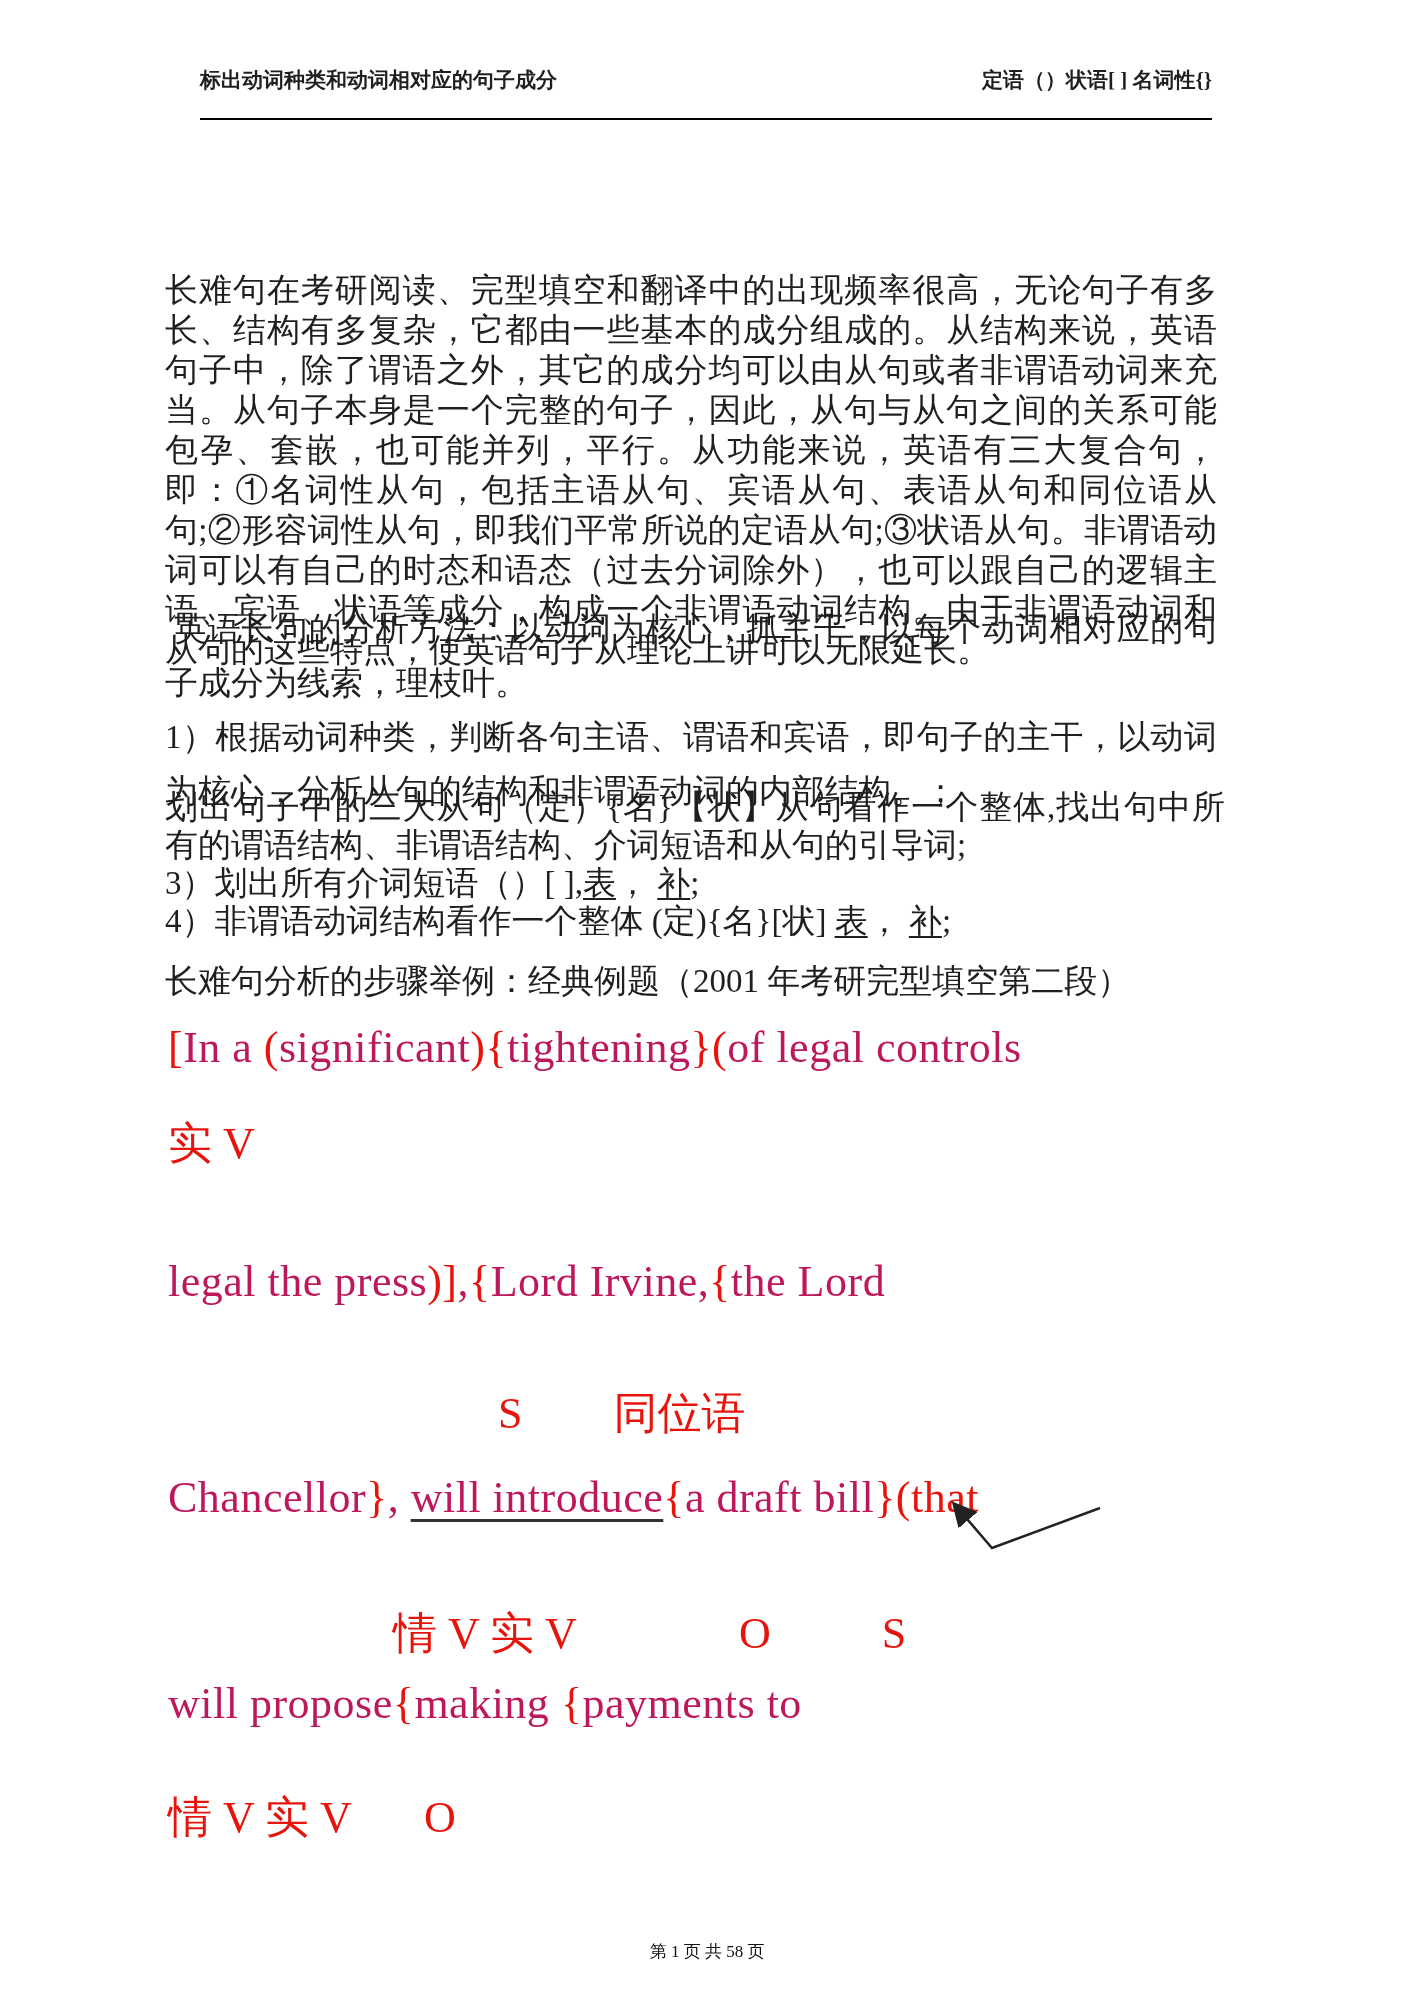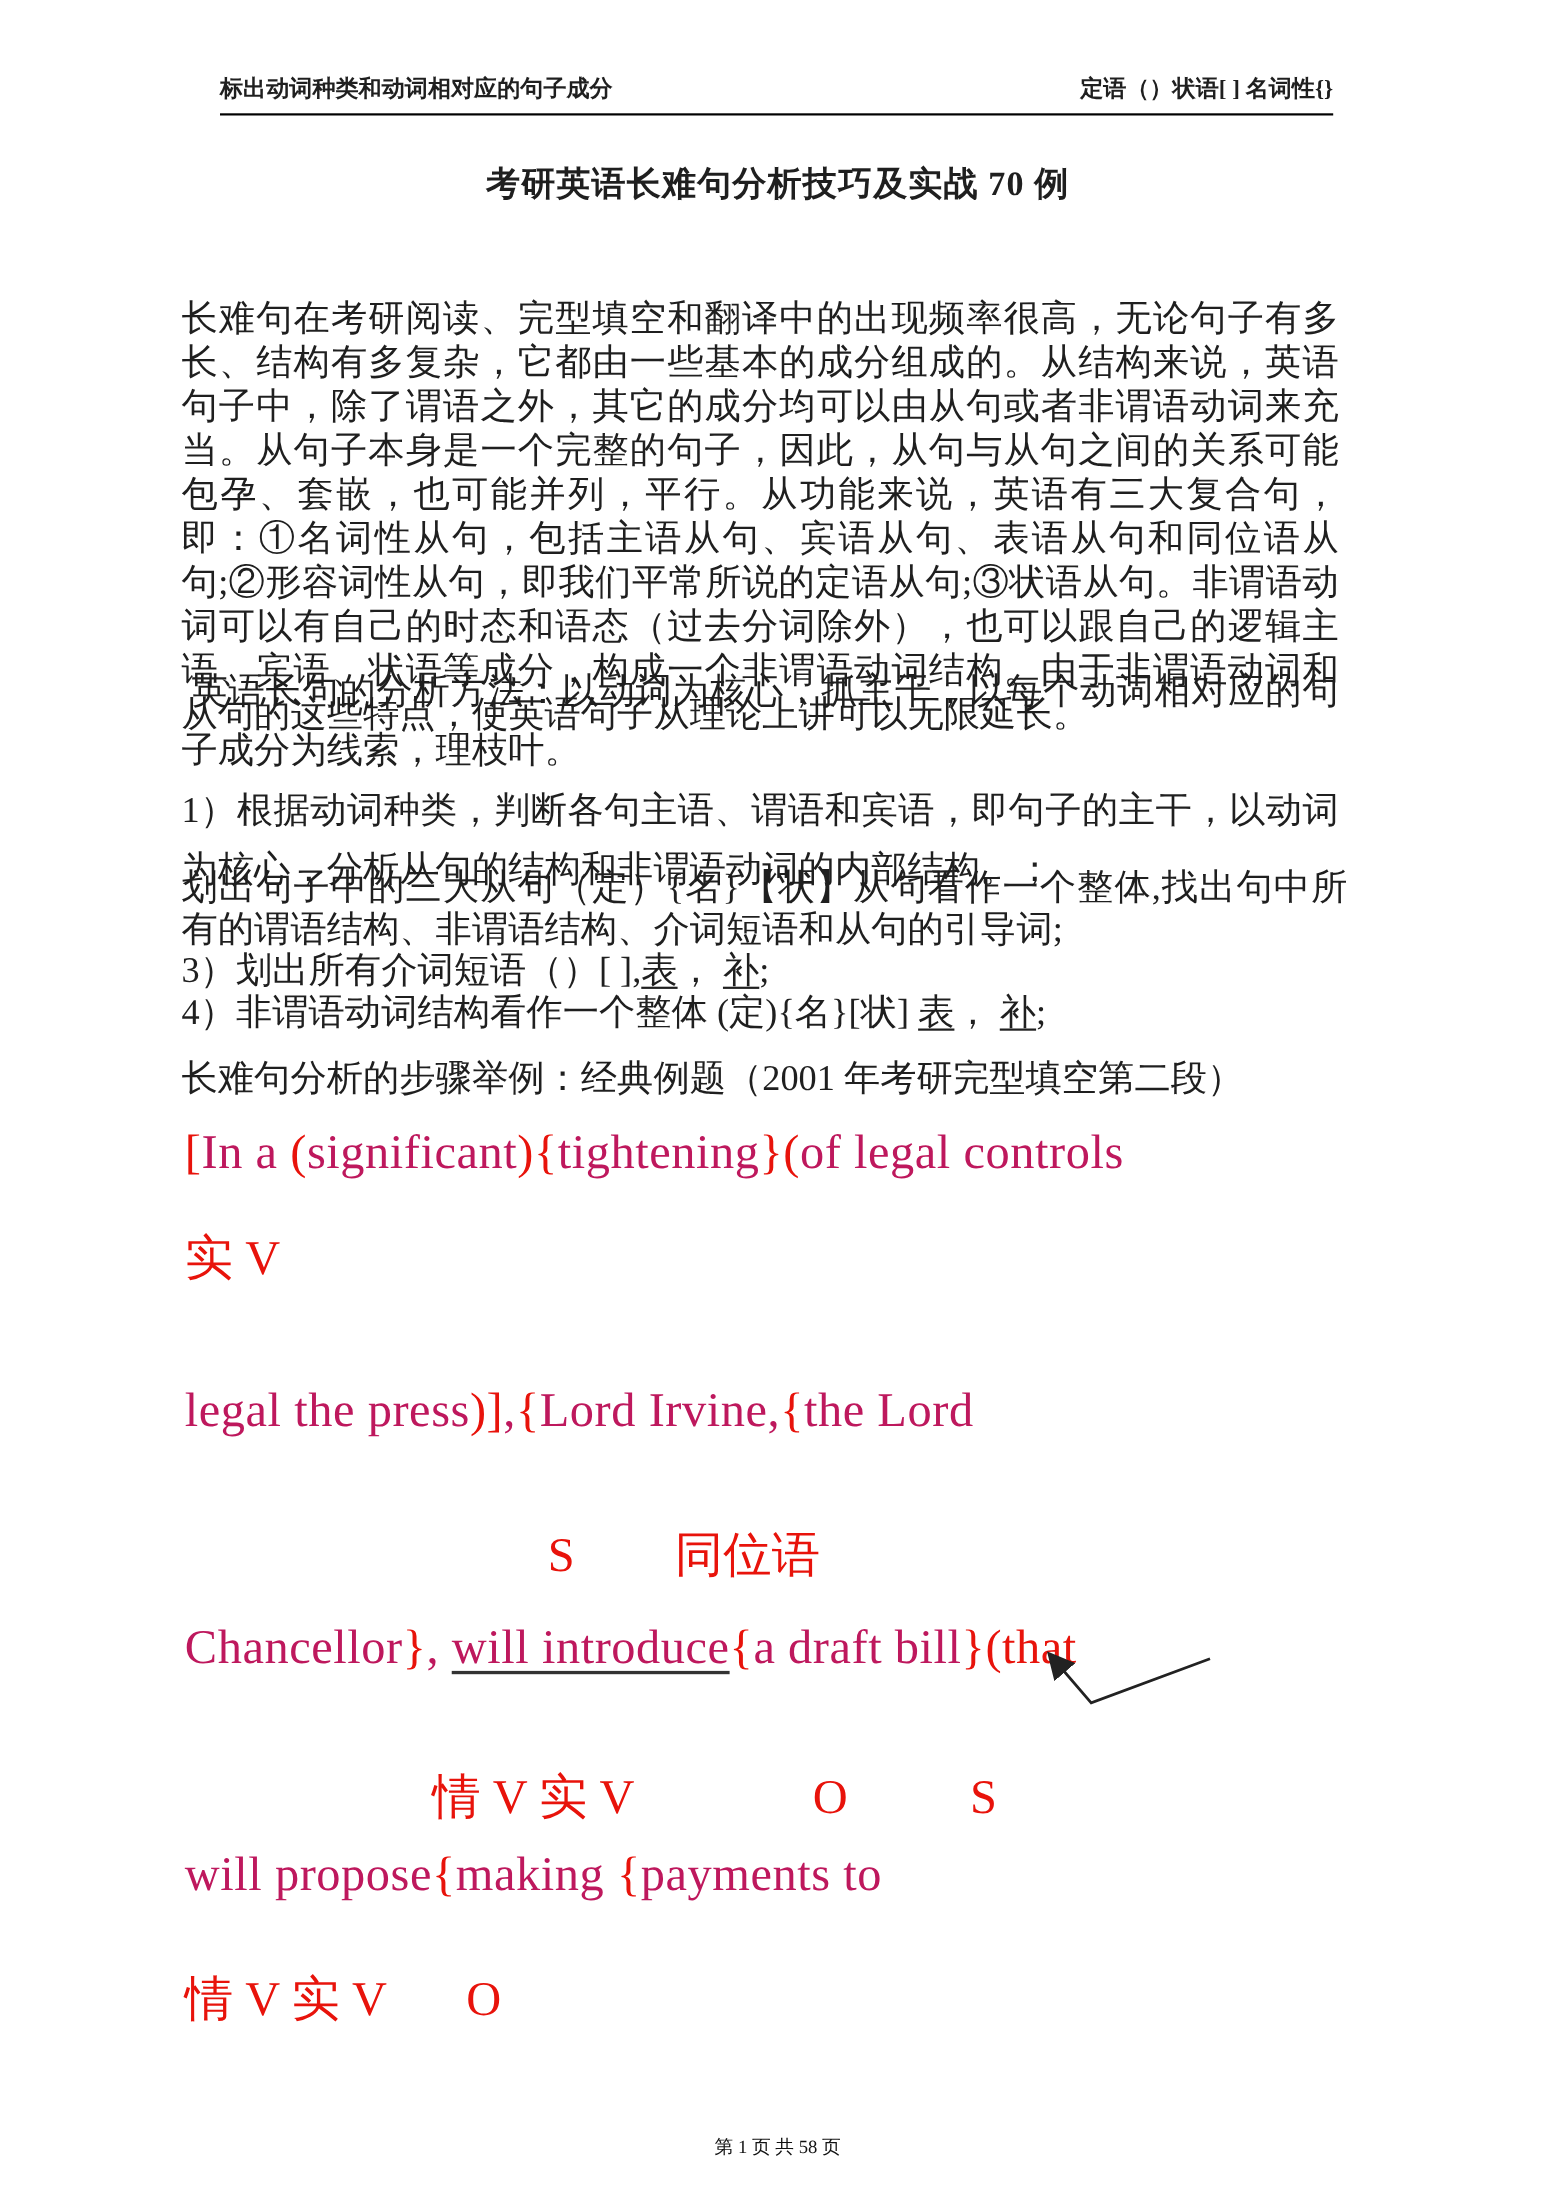--- a/index.html
+++ b/index.html
@@ -5,21 +5,21 @@
   html,body { margin:0; padding:0; background:#ffffff; }
   .page {
     position:relative; width:1414px; height:1999px; background:#fff;
     font-family:"Liberation Serif","DejaVu Serif",serif; color:#1f1f1f;
     overflow:hidden;
   }
   
   .header {
     position:absolute; top:66px; left:200px; width:1012px;
     display:flex; justify-content:space-between; align-items:flex-end;
-    font-size:21px; font-weight:bold; padding-bottom:9px;
+    font-size:21px; font-weight:bold; padding-bottom:24px;
     border-bottom:2px solid #000;
   }
   
   .title {
     position:absolute; top:146px; left:0; width:100%;
     text-align:center; font-size:31px; font-weight:bold; letter-spacing:1px;
   }
   
   .blk { position:absolute; left:165px; width:1052px; font-size:33px; }
   .intro { top:270px; line-height:40px; text-align:justify; }
@@ -68,21 +68,20 @@
 </head>
 <body>
 
 <div class="page">
 
   <div class="header">
     <span>标出动词种类和动词相对应的句子成分</span>
     <span>定语（）状语[ ] 名词性{}</span>
   </div>
 
-  <div class="title">考研英语长难句分析技巧及实战 70 例</div>
 
   <div class="blk intro">长难句在考研阅读、完型填空和翻译中的出现频率很高，无论句子有多长、结构有多复杂，它都由一些基本的成分组成的。从结构来说，英语句子中，除了谓语之外，其它的成分均可以由从句或者非谓语动词来充当。从句子本身是一个完整的句子，因此，从句与从句之间的关系可能包孕、套嵌，也可能并列，平行。从功能来说，英语有三大复合句，即：①名词性从句，包括主语从句、宾语从句、表语从句和同位语从句;②形容词性从句，即我们平常所说的定语从句;③状语从句。非谓语动词可以有自己的时态和语态（过去分词除外），也可以跟自己的逻辑主语、宾语、状语等成分，构成一个非谓语动词结构。由于非谓语动词和从句的这些特点，使英语句子从理论上讲可以无限延长。</div>
 
   <div class="blk method">
     <p class="lead">英语长句的分析方法：以动词为核心，抓主干，以每个动词相对应的句子成分为线索，理枝叶。</p>
     <p>1）根据动词种类，判断各句主语、谓语和宾语，即句子的主干，以动词为核心，分析从句的结构和非谓语动词的内部结构。；</p>
   </div>
 
   <div class="blk steps">
     <p class="wrapped">划出句子中的三大从句（定）{名}【状】从句看作一个整体,找出句中所有的谓语结构、非谓语结构、介词短语和从句的引导词;</p>

